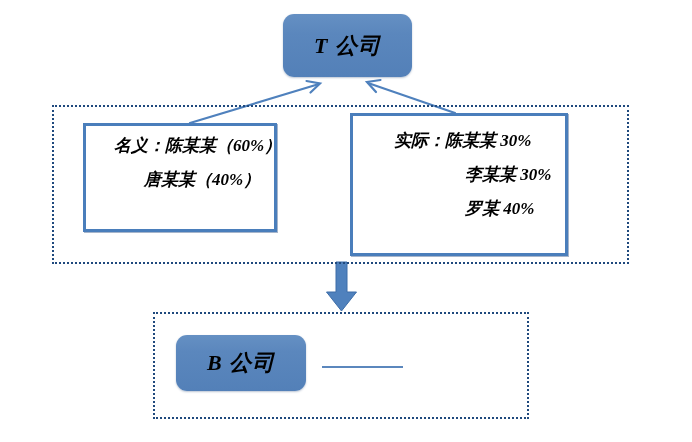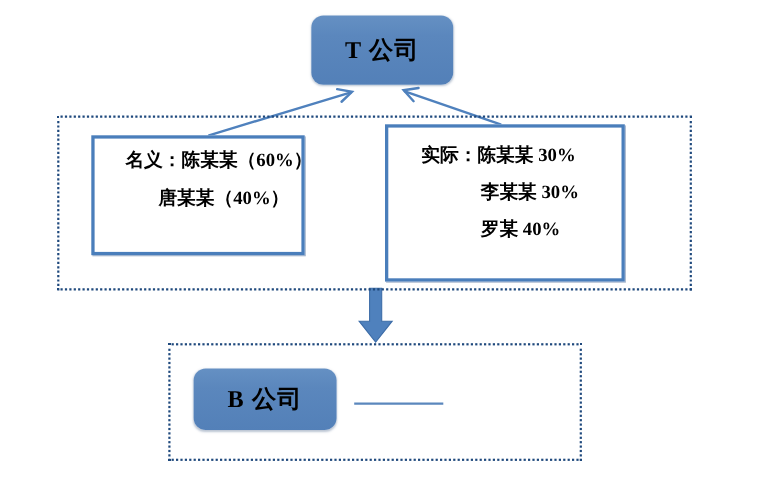--- a/index.html
+++ b/index.html
@@ -1,18 +1,18 @@
 <!DOCTYPE html>
 <html><head>
 <meta charset="utf-8">
 <style>
   html,body{margin:0;padding:0;background:#ffffff;}
   .canvas{
     position:relative;width:692px;height:442px;background:#ffffff;overflow:hidden;
-    font-family:"Liberation Serif","DejaVu Serif",serif;color:#000;
+    font-family:"Liberation Serif","DejaVu Serif",serif;color:#000;font-style:italic;
   }
   
   .company-shape{
     position:absolute;border-radius:11px;
     background:linear-gradient(180deg,#6590c3 0%,#5b87bd 30%,#5380b8 100%);
     display:flex;align-items:center;justify-content:center;
     font-size:22px;font-weight:bold;letter-spacing:1px;
     box-shadow:0 1px 2px rgba(60,90,130,0.35);
   }
   #t-company{left:283px;top:14px;width:129px;height:63px;}
@@ -24,22 +24,22 @@
   
   .info-box{
     position:absolute;background:#ffffff;border:3px solid #4a7ebb;
     box-shadow:1px 1px 0 rgba(58,92,139,0.45);
     font-size:17px;font-weight:bold;line-height:34px;
   }
   #nominal-box{left:83px;top:123px;width:188px;height:100px;padding-top:3px;}
   #nominal-box .line{margin:0;padding-left:28px;white-space:nowrap;}
   #nominal-box .line.indent{padding-left:58px;}
   #actual-box{left:350px;top:113px;width:212px;height:129px;padding-top:8px;}
-  #actual-box .line{margin:0;padding-left:30px;white-space:nowrap;}
-  #actual-box .line.indent{padding-left:84px;}
+  #actual-box .line{margin:0;padding-left:41px;white-space:nowrap;}
+  #actual-box .line.indent{padding-left:112px;}
   #person-box{
     position:absolute;left:403px;top:341px;width:84px;height:46px;
     background:#ffffff;border:4px solid #4a7ebb;
     display:flex;align-items:center;justify-content:center;
     font-size:19px;font-weight:bold;letter-spacing:1px;
   }
   
   #connector-layer{position:absolute;left:0;top:0;width:692px;height:442px;pointer-events:none;}
 </style>
 </head>

